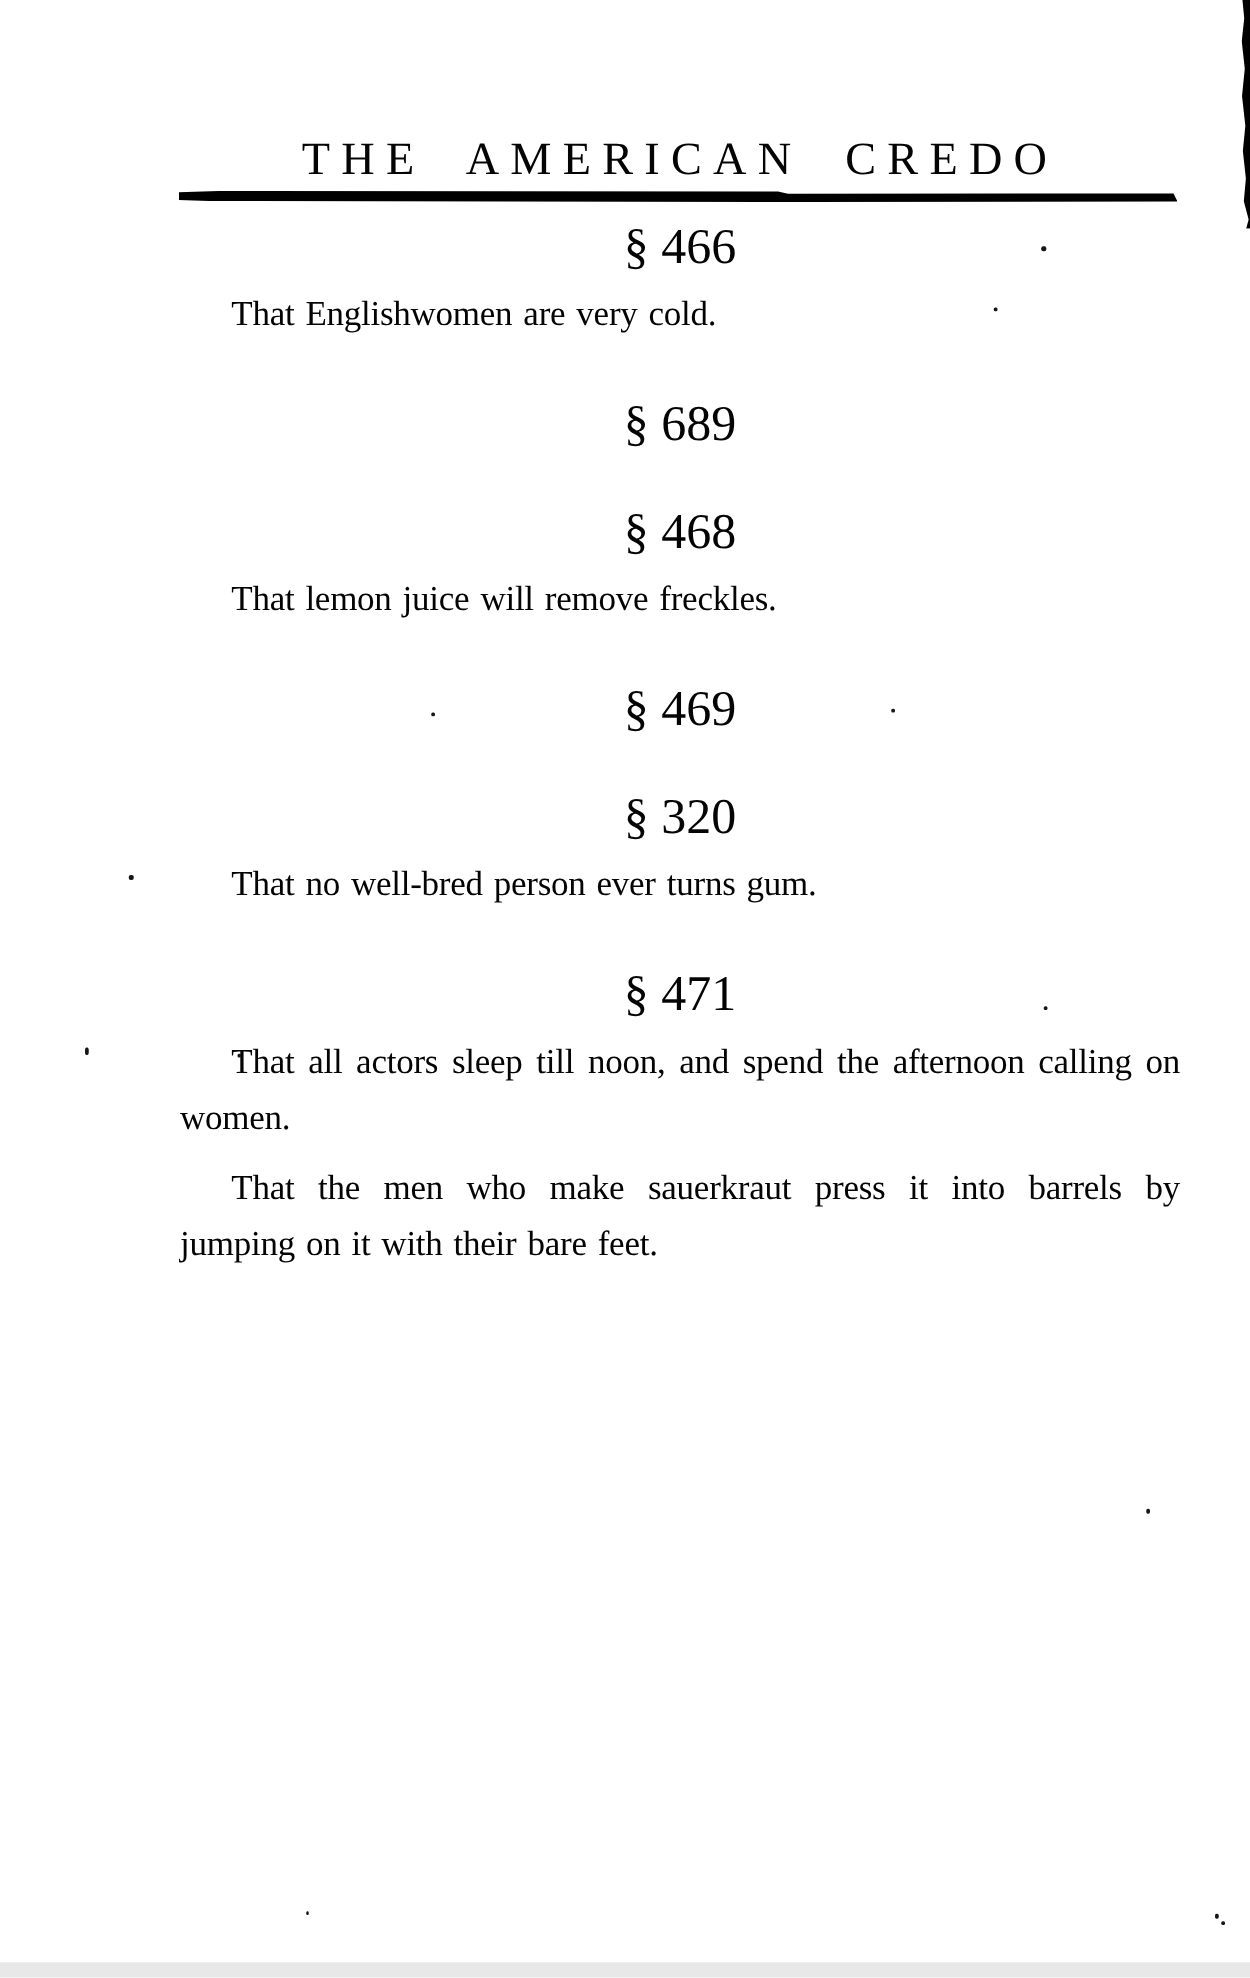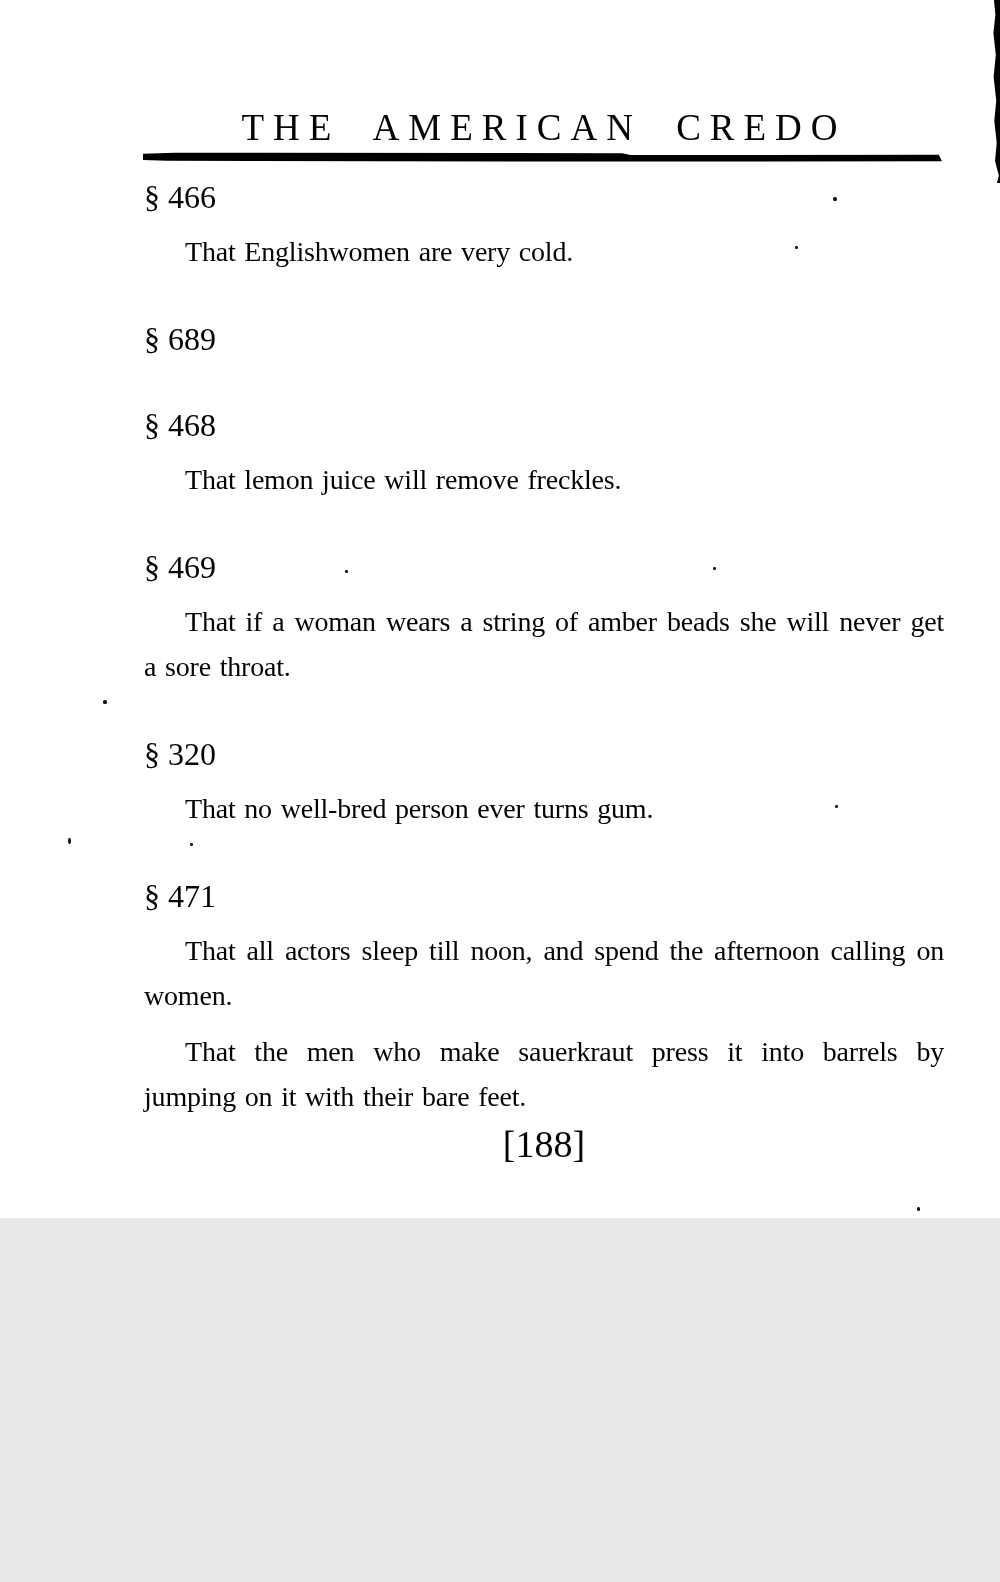--- a/index.html
+++ b/index.html
@@ -3,21 +3,21 @@
 <meta charset="utf-8">
 <style>
   html, body {
     margin: 0;
     padding: 0;
     background: #e8e8e8;
   }
   .page {
     position: relative;
     width: 1000px;
-    height: 1218px;
+    height: 1570px;
     background: #ffffff;
     overflow: hidden;
     font-family: "Liberation Serif", "DejaVu Serif", serif;
     color: #040404;
   }
   .content {
     position: absolute;
     left: 144px;
     top: 0;
     width: 800px;
@@ -37,23 +37,23 @@
     margin-left: -1px;
     width: 799px;
     height: 10px;
     background: #000;
     
     clip-path: polygon(0 18%, 4% 8%, 60% 12%, 61% 30%, 99.6% 28%, 100% 92%, 62% 96%, 3% 88%, 0 80%);
     background: #000;
   }
   .sec-head {
     margin: 44px 0 0 0;
-    font-size: 32px;
+    font-size: 40px;
     line-height: 42px;
-    text-align: left;
+    text-align: center;
     font-weight: normal;
   }
   .sec-head.first {
     margin-top: 14px;
   }
   .sec-text {
     margin: 11px 0 0 0;
     font-size: 28px;
     line-height: 45px;
     text-align: justify;
@@ -95,31 +95,29 @@
 
     <div class="sec-head first">§ 466</div>
     <div class="sec-text">That Englishwomen are very cold.</div>
 
     <div class="sec-head">§ 689</div>
 
     <div class="sec-head">§ 468</div>
     <div class="sec-text">That lemon juice will remove freckles.</div>
 
     <div class="sec-head">§ 469</div>
-    <div class="sec-text">That if a woman wears a string of amber beads she will never get a sore throat.</div>
 
     <div class="sec-head">§ 320</div>
     <div class="sec-text">That no well-bred person ever turns gum.</div>
 
     <div class="sec-head">§ 471</div>
     <div class="sec-text">That all actors sleep till noon, and spend the afternoon calling on women.</div>
 
     <div class="sec-text">That the men who make sauerkraut press it into barrels by jumping on it with their bare feet.</div>
 
-    <div class="page-number">[188]</div>
 
   </div>
 
   <div class="edge-strip"></div>
 
   <div class="speck" style="left:833px; top:197px; width:4px; height:4px;"></div>
   <div class="speck" style="left:795px; top:246px; width:3px; height:3px;"></div>
   <div class="speck" style="left:345px; top:570px; width:3px; height:3px;"></div>
   <div class="speck" style="left:713px; top:567px; width:3px; height:3px;"></div>
   <div class="speck" style="left:103px; top:700px; width:4px; height:4px;"></div>

